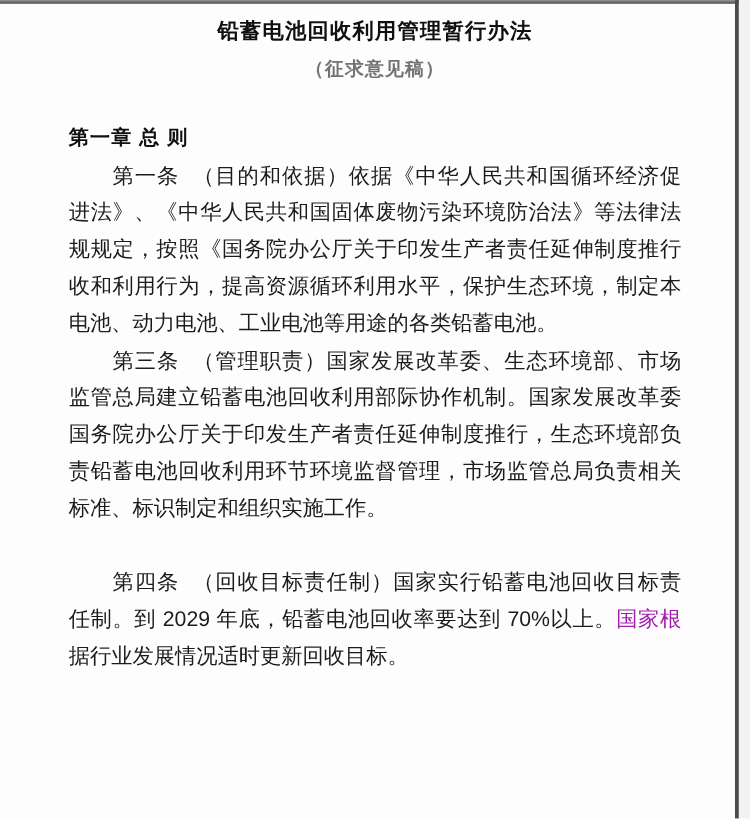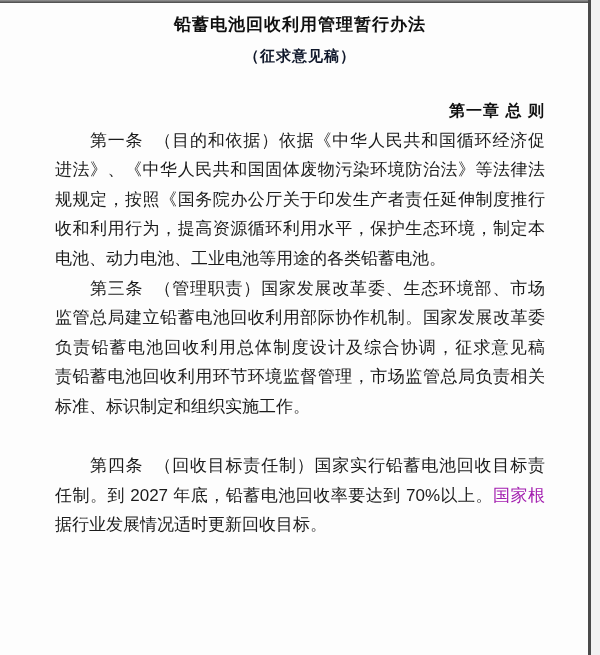--- a/index.html
+++ b/index.html
@@ -47,36 +47,36 @@
     color: #101010;
     letter-spacing: 1px;
   }
   .doc-subtitle {
     margin-top: 9px;
     width: 600px;
     text-align: center;
     font-size: 15px;
     line-height: 20px;
     font-weight: 600;
-    color: #0f172a;
+    color: #737373;
     letter-spacing: 1px;
   }
   .doc-body {
     position: absolute;
     top: 96px;
     left: 55px;
     width: 490px;
     font-size: 17px;
     font-weight: 500;
     color: #1b1b1b;
   }
   .hline {
     height: 29.6px;
     line-height: 29.6px;
-    text-align: right;
+    text-align: left;
     font-size: 16px;
     font-weight: 700;
     color: #101010;
     letter-spacing: 1px;
   }
   .bline {
     height: 29.6px;
     line-height: 29.6px;
     text-align: justify;
     text-align-last: justify;
@@ -113,26 +113,26 @@
 
     <div class="bline firstline">第一条&nbsp;&nbsp;（目的和依据）依据《中华人民共和国循环经济促</div>
     <div class="bline">进法》、《中华人民共和国固体废物污染环境防治法》等法律法</div>
     <div class="bline">规规定，按照《国务院办公厅关于印发生产者责任延伸制度推行</div>
     <div class="bline">收和利用行为，提高资源循环利用水平，保护生态环境，制定本</div>
 
     <div class="bline lastline">电池、动力电池、工业电池等用途的各类铅蓄电池。</div>
 
     <div class="bline firstline">第三条&nbsp;&nbsp;（管理职责）国家发展改革委、生态环境部、市场</div>
     <div class="bline">监管总局建立铅蓄电池回收利用部际协作机制。国家发展改革委</div>
-    <div class="bline">负责铅蓄电池回收利用总体制度设计及综合协调，征求意见稿</div>
+    <div class="bline">国务院办公厅关于印发生产者责任延伸制度推行，生态环境部负</div>
     <div class="bline">责铅蓄电池回收利用环节环境监督管理，市场监管总局负责相关</div>
     <div class="bline lastline">标准、标识制定和组织实施工作。</div>
 
     <div class="spacerline"></div>
 
 
     <div class="bline firstline">第四条&nbsp;&nbsp;（回收目标责任制）国家实行铅蓄电池回收目标责</div>
-    <div class="bline"><span>任制。到 2027 年底，铅蓄电池回收率要达到 70%以上。</span><span class="gray-text">国家根</span></div>
+    <div class="bline"><span>任制。到 2029 年底，铅蓄电池回收率要达到 70%以上。</span><span class="gray-text">国家根</span></div>
     <div class="bline lastline">据行业发展情况适时更新回收目标。</div>
 
   </div>
 
 </div>
 
 </body></html>

